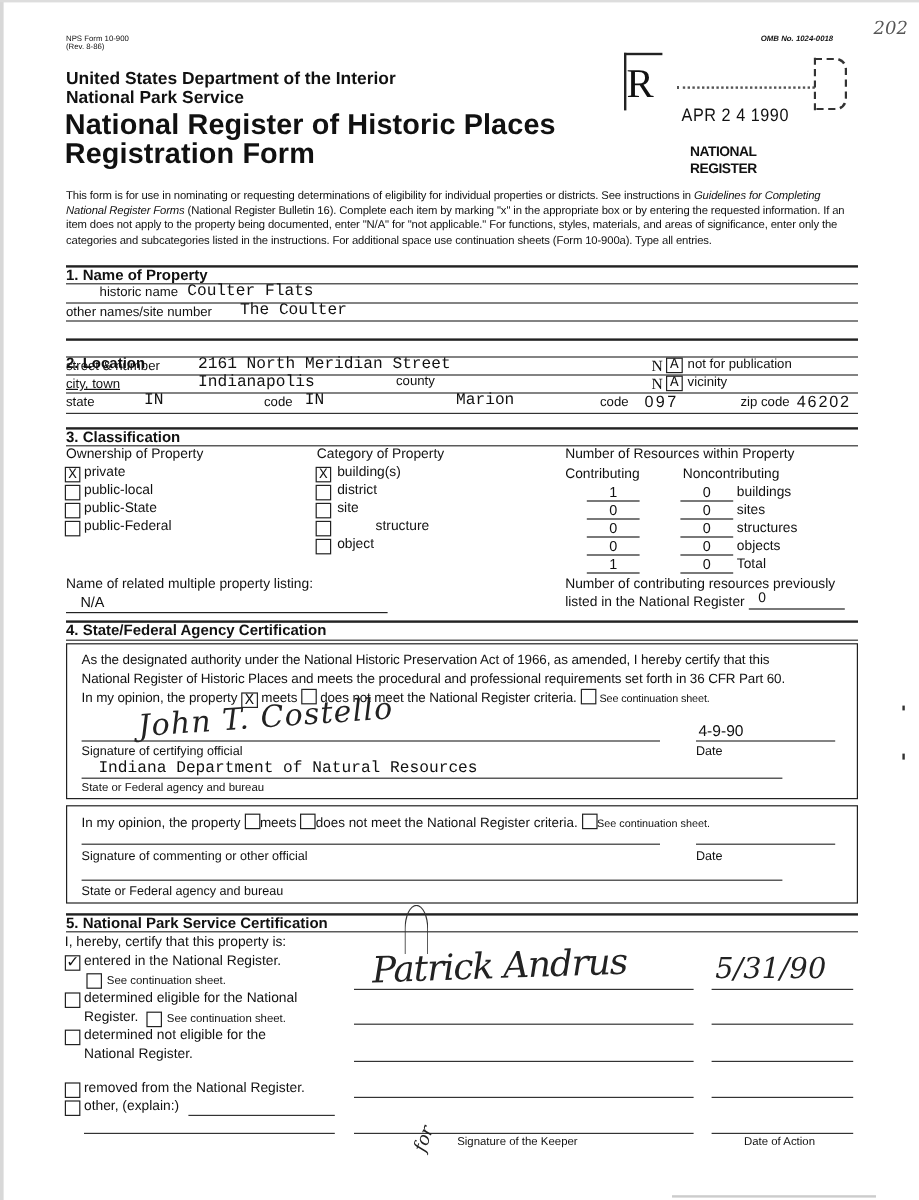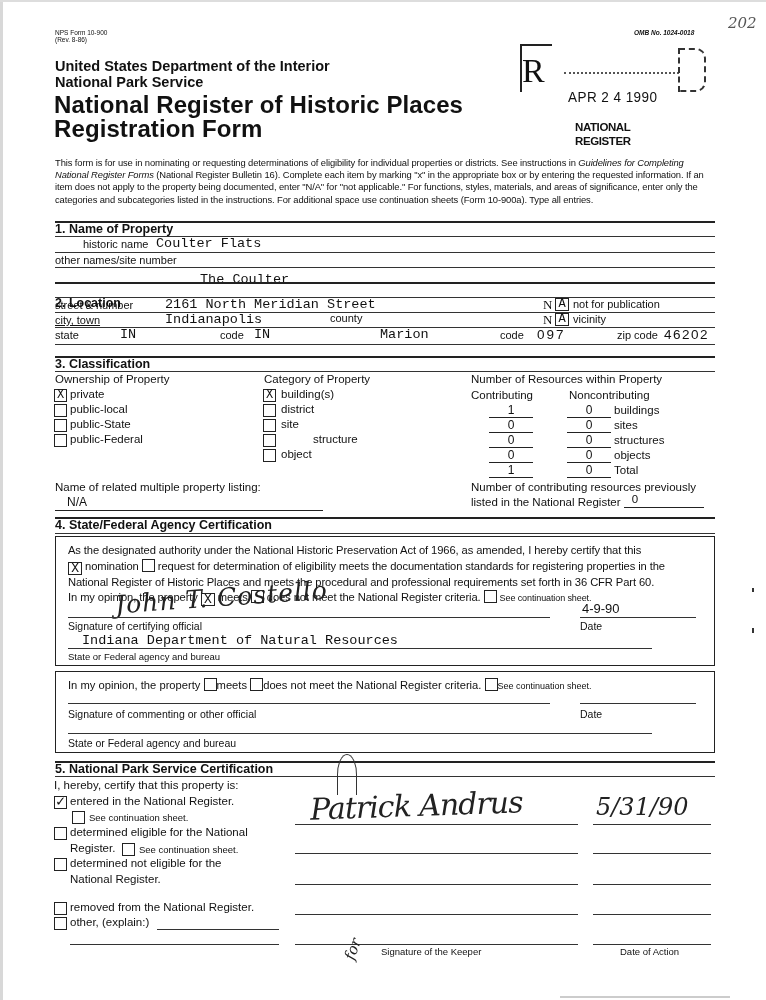--- a/index.html
+++ b/index.html
@@ -55,21 +55,21 @@
   <span>This form is for use in nominating or requesting determinations of eligibility for individual properties or districts. See instructions in </span><i>Guidelines for Completing National Register Forms</i><span> (National Register Bulletin 16). Complete each item by marking "x" in the appropriate box or by entering the requested information. If an item does not apply to the property being documented, enter "N/A" for "not applicable." For functions, styles, materials, and areas of significance, enter only the categories and subcategories listed in the instructions. For additional space use continuation sheets (Form 10-900a). Type all entries.</span>
 </div>
 
 <div class="hline" style="left:55px;top:221px;width:660px;border-top-width:2px;"></div>
 <div class="abs sec" style="left:55px;top:222px;">1. Name of Property</div>
 <div class="hthin" style="left:55px;top:236px;width:660px;"></div>
 <div class="abs lbl" style="left:55px;top:238px;margin-left:28px;">historic name</div>
 <div class="abs val" style="left:156px;top:236px;text-align:center;">Coulter Flats</div>
 <div class="hthin" style="left:55px;top:252px;width:660px;"></div>
 <div class="abs lbl" style="left:55px;top:254px;">other names/site number</div>
-<div class="abs val" style="left:200px;top:252px;margin-top:20px;">The Coulter</div>
+<div class="abs val" style="left:200px;top:252px;">The Coulter</div>
 <div class="hthin" style="left:55px;top:267px;width:660px;"></div>
 
 <div class="hline" style="left:55px;top:282px;width:660px;border-top-width:2px;"></div>
 <div class="abs sec" style="left:55px;top:296px;">2. Location</div>
 <div class="hthin" style="left:55px;top:297px;width:660px;"></div>
 <div class="abs lbl" style="left:55px;top:299px;">street &amp; number</div>
 <div class="abs val" style="left:165px;top:297px;">2161 North Meridian Street</div>
 <div class="abs serif" style="left:543px;top:297px;font-size:13px;">N</div>
 <div class="cb serif" style="left:555px;top:298px;width:14px;font-size:12px;">A</div>
 <div class="abs lbl" style="left:573px;top:298px;">not for publication</div>
@@ -152,26 +152,20 @@
   <div><span>listed in the National Register</span> <span class="uline" style="display:inline-block;width:72px;padding-left:8px;position:relative;top:-3px;">0</span></div>
 </div>
 
 <div class="hline" style="left:55px;top:517px;width:660px;border-top-width:2px;"></div>
 <div class="abs sec" style="left:55px;top:518px;">4. State/Federal Agency Certification</div>
 <div class="hthin" style="left:55px;top:533px;width:660px;"></div>
 
 <div class="box" style="left:55px;top:536px;width:660px;height:130px;"></div>
 <div class="abs" style="left:68px;top:543px;width:645px;font-size:11.2px;line-height:15.5px;letter-spacing:-0.1px;">
   <div>As the designated authority under the National Historic Preservation Act of 1966, as amended, I hereby certify that this</div>
-  <div style="position:relative;">
-    <span class="cb serif" style="position:relative;display:inline-block;vertical-align:-2px;width:14px;height:13px;font-size:13px;">X</span>
-    <span>nomination</span>
-    <span class="cb" style="position:relative;display:inline-block;vertical-align:-2px;"></span>
-    <span>request for determination of eligibility meets the documentation standards for registering properties in the</span>
-  </div>
   <div>National Register of Historic Places and meets the procedural and professional requirements set forth in 36 CFR Part 60.</div>
   <div>
     <span>In my opinion, the property</span>
     <span class="cb serif" style="position:relative;display:inline-block;vertical-align:-2px;width:14px;font-size:13px;">X</span>
     <span>meets</span>
     <span class="cb" style="position:relative;display:inline-block;vertical-align:-2px;"></span>
     <span>does not meet the National Register criteria.</span>
     <span class="cb" style="position:relative;display:inline-block;vertical-align:-2px;"></span>
     <span style="font-size:9px;">See continuation sheet.</span>
   </div>

